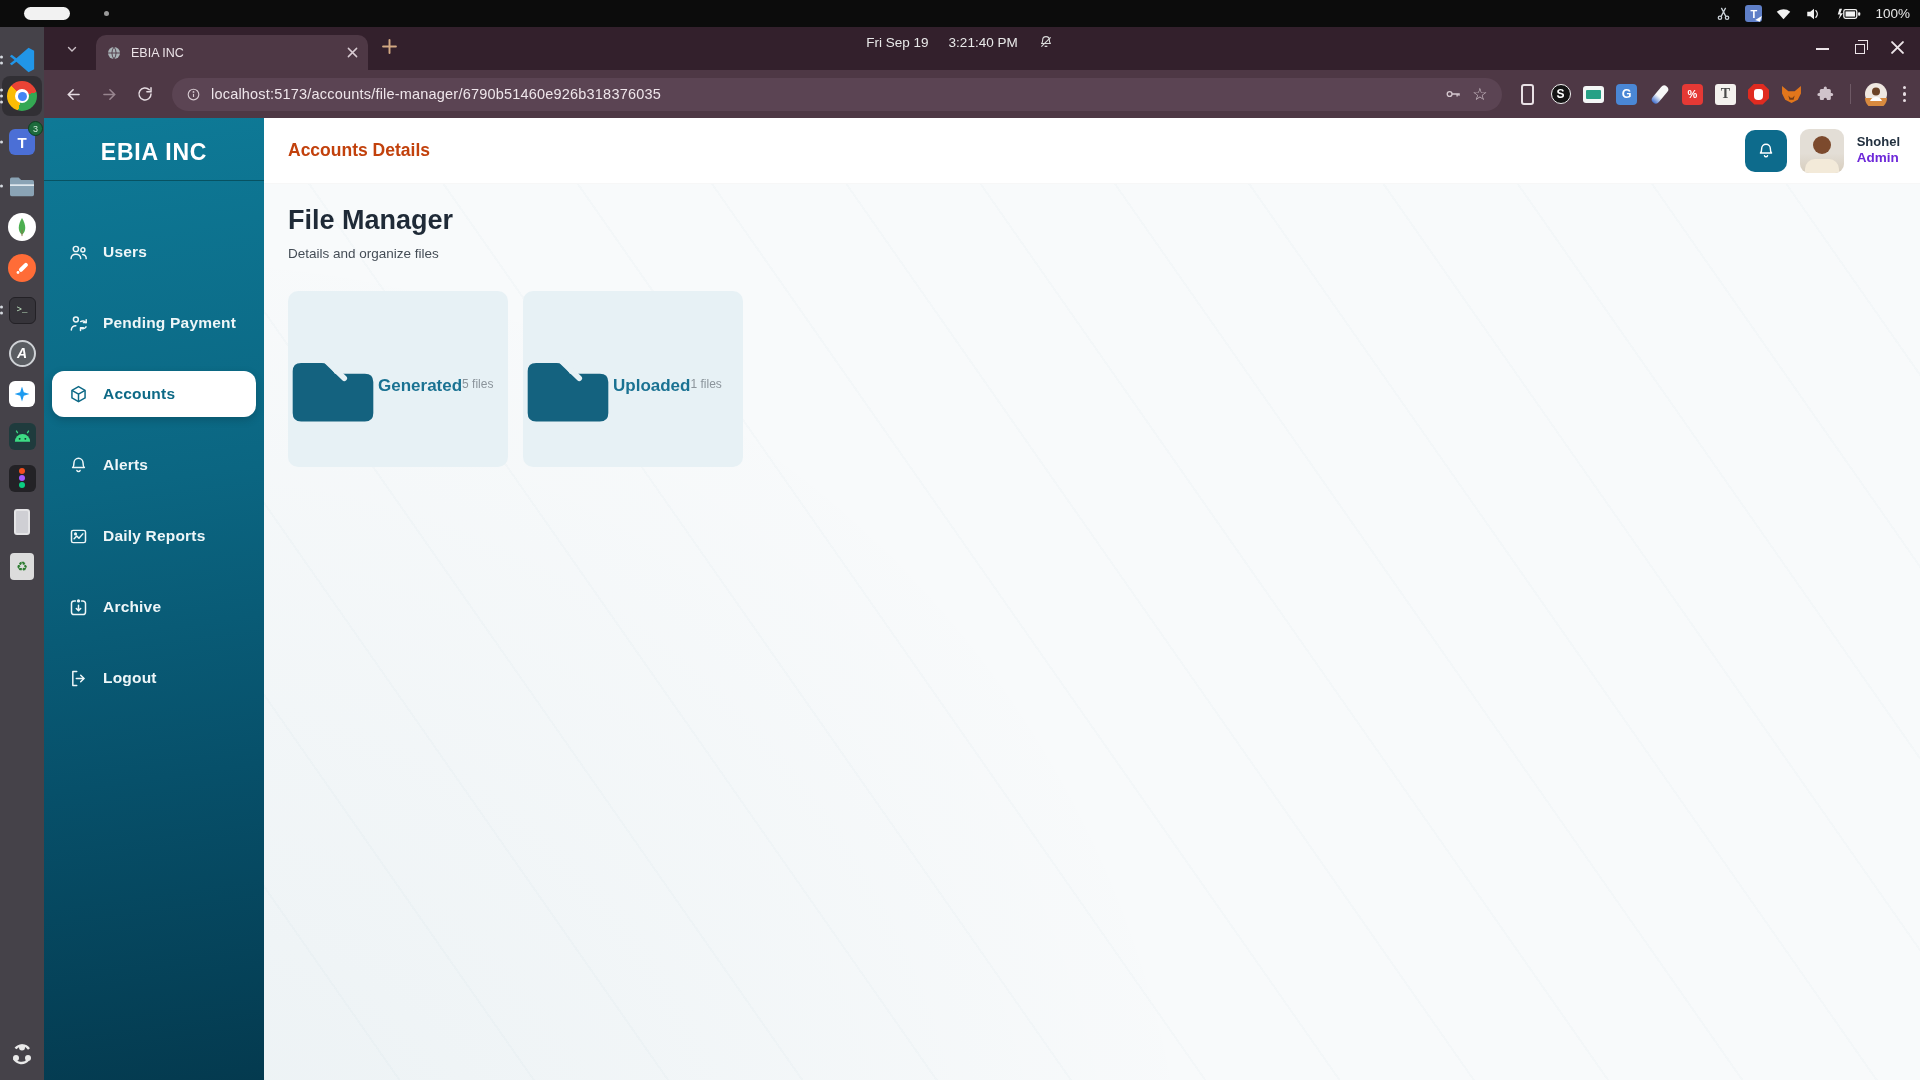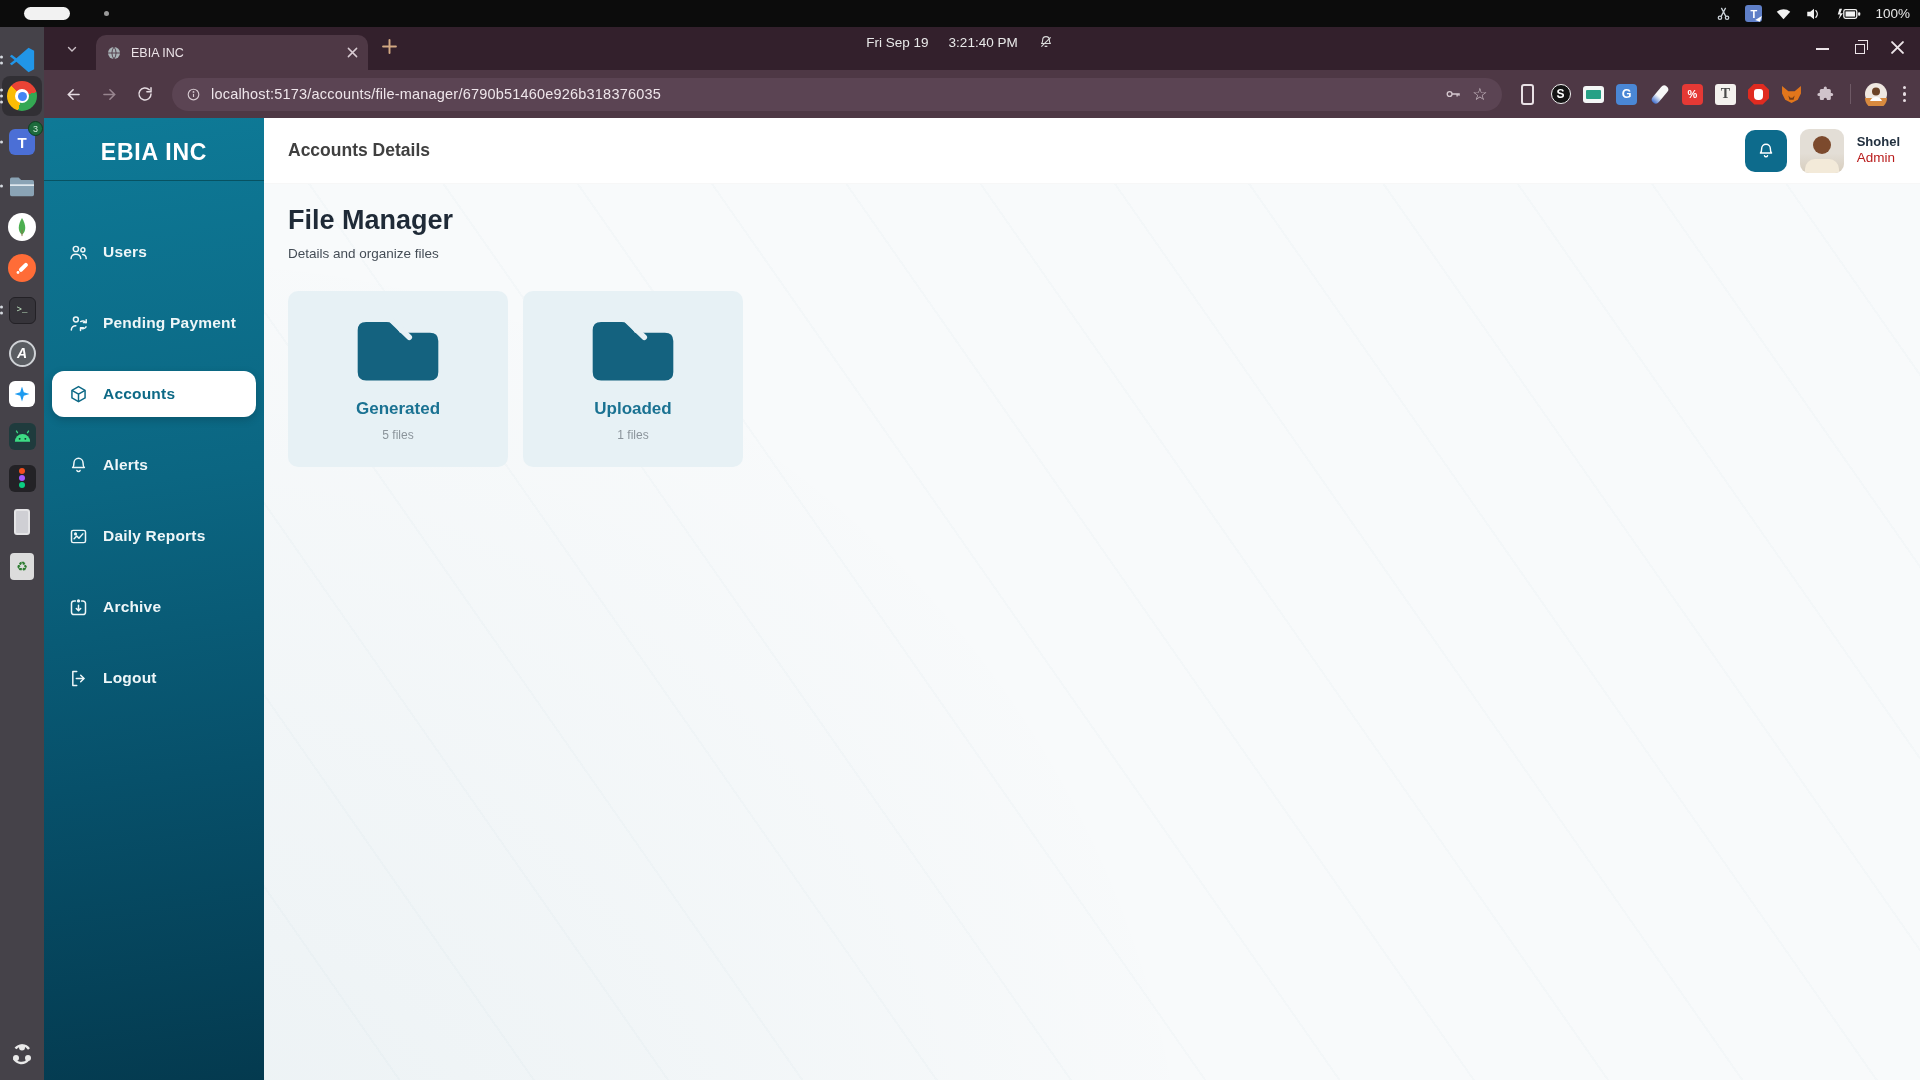--- a/index.html
+++ b/index.html
@@ -116,39 +116,39 @@
   .nav-item.active { background:#fff; color:#0d6986;
                      box-shadow:0 3px 8px rgba(0,0,0,.18); }
   .nav-item svg { flex:0 0 auto; }
 
   .main { flex:1; background:
           repeating-linear-gradient(55deg, rgba(20,98,127,.018) 0 2px, transparent 2px 110px),
           radial-gradient(circle at -5% 120%, rgba(20,98,127,.06), transparent 50%),
           #f8fafb; }
   .page-head { height:66px; background:#fff; display:flex; align-items:center;
                padding:0 20px 0 24px; border-bottom:1px solid rgba(0,0,0,.03); }
-  .page-title { font-size:17.5px; font-weight:bold; color:#404040; }
+  .page-title { font-size:17.5px; font-weight:bold; color:#c2410c; }
   .head-right { margin-left:auto; display:flex; align-items:center; gap:13px; }
   .bell-btn { width:42px; height:42px; border-radius:10px; background:#0d6b8c;
               display:flex; align-items:center; justify-content:center; border:none; }
   .avatar { width:44px; height:44px; border-radius:9px; overflow:hidden;
             background:linear-gradient(#e3ded6 55%, #d7cdbd); position:relative; }
   .avatar::before { content:""; position:absolute; left:50%; top:7px; width:18px;
             height:18px; margin-left:-9px; background:#7c4a2d; border-radius:50%; }
   .avatar::after { content:""; position:absolute; left:50%; bottom:-6px; width:34px;
             height:20px; margin-left:-17px; background:#f3ead9; border-radius:10px 10px 0 0; }
   .u-name { font-size:13px; font-weight:bold; color:#22303f; line-height:1.25; }
-  .u-role { font-size:13.5px; color:#b91c1c; line-height:1.25; }
+  .u-role { font-size:13.5px; color:#6d28d9; line-height:1.25;font-weight:bold; }
 
   .content { padding:21px 24px 0; }
   .fm-title { font-size:27px; font-weight:bold; color:#1f2a37; }
   .fm-sub { font-size:13.5px; color:#454d56; margin-top:10px; }
   .cards { display:flex; gap:15px; margin-top:30px; }
   .card { width:220px; height:176px; background:#e7f1f5; border-radius:10px;
-          display:flex; flex-direction:column; align-items:center; }
+          display:flex; flex-direction:row; align-items:center; }
   .card svg { margin-top:24px; }
   .card-name { margin-top:14px; font-size:17px; font-weight:bold; color:#1a7292; }
   .card-count { margin-top:9px; font-size:12px; color:#8b949b; }
 </style>
 </head>
 <body>
 
 <div class="sysbar">
   <div class="sys-pill"></div>
   <div class="sys-dot"></div>

